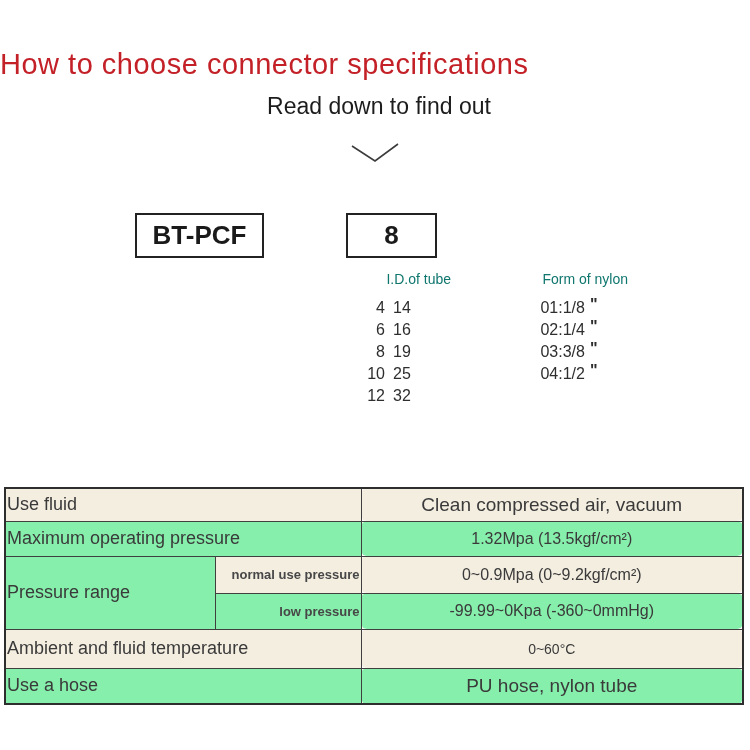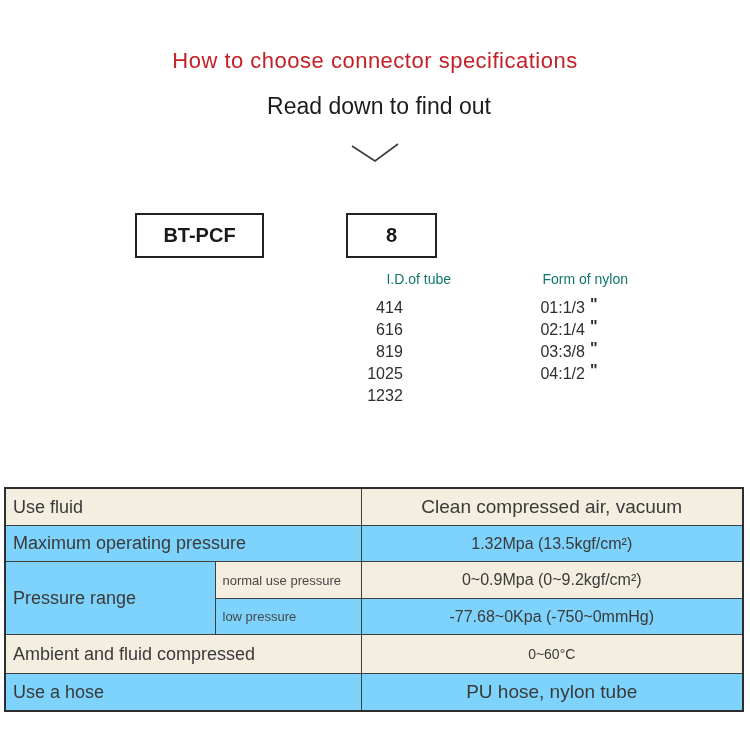--- a/index.html
+++ b/index.html
@@ -9,22 +9,22 @@
     height: 750px;
     background: #ffffff;
     font-family: "Liberation Sans", sans-serif;
     color: #333333;
     overflow: hidden;
   }
   
   .title {
     position: absolute;
     left: 0; right: 0; top: 48px;
-    text-align: center;
-    font-size: 22px;
+    text-align: left;
+    font-size: 29px;
     letter-spacing: 0.5px;
     color: #c32127;
   }
   .subtitle {
     position: absolute;
     left: 0; right: 0; top: 93px;
     text-align: center;
     font-size: 23px;
     color: #1c1c1c;
     padding-left: 8px;
@@ -36,21 +36,21 @@
   
   .code-box {
     position: absolute;
     top: 213px;
     height: 45px;
     border: 2px solid #222222;
     background: #ffffff;
     display: flex;
     align-items: center;
     justify-content: center;
-    font-size: 20px;
+    font-size: 26px;
     font-weight: bold;
     color: #1a1a1a;
     box-sizing: border-box;
   }
   .box-prefix { left: 135px; width: 129px; }
   .box-size   { left: 346px; width: 91px; }
   .box-thread { left: 521px; width: 92px; }
   
   .list-heading {
     position: absolute;
@@ -63,21 +63,21 @@
   .thread-heading { left: 508px; width: 120px; }
   .tube-list {
     position: absolute;
     left: 353px; top: 297px;
     width: 76px;
     font-size: 16px;
     color: #2e2e2e;
   }
   .tube-row { display: flex; height: 22px; line-height: 22px; }
   .tube-c1 { width: 32px; text-align: right; }
-  .tube-c2 { width: 34px; text-align: left; }
+  .tube-c2 { width: 34px; text-align: center; }
   .thread-list {
     position: absolute;
     left: 499px; top: 297px;
     width: 140px;
     text-align: center;
     font-size: 16px;
     color: #2e2e2e;
   }
   .thread-row { height: 22px; line-height: 22px; }
   .inch {
@@ -91,37 +91,38 @@
   .spec-table {
     position: absolute;
     left: 4px; top: 487px;
     width: 738px;
     border-collapse: collapse;
     table-layout: fixed;
     border: 2px solid #2e2e2e;
   }
   .spec-table td {
     border: 1.5px solid #3f3f3f;
-    padding: 7px;
+    padding: 1px;
     box-sizing: border-box;
   }
   .band { background: #f4eee1; }
-  .plain { background: #7dd3fc; }
+  .plain { background: #86efac; }
   .lbl {
     text-align: left;
     padding-left: 30px;
     font-size: 18px;
     color: #3a3a3a;
   }
   .sub-lbl {
-    text-align: left;
+    text-align: right;
     font-size: 13px;
     color: #474747;
-  }
-  .val    { text-align: center; color: #3a3a3a; }
+    font-weight: bold;
+  }
+  .val    { text-align: center; color: #3a3a3a; border-radius: 6px; }
   .v-lg   { font-size: 19px; }
   .v-md   { font-size: 16px; }
   .v-sm   { font-size: 14px; }
 </style>
 </head>
 <body>
 
 <div class="canvas">
 
   <div class="title">How to choose connector specifications</div>
@@ -158,21 +159,21 @@
       <span class="tube-c1">10</span>
       <span class="tube-c2">25</span>
     </div>
     <div class="tube-row">
       <span class="tube-c1">12</span>
       <span class="tube-c2">32</span>
     </div>
   </div>
 
   <div class="thread-list">
-    <div class="thread-row"><span>01:1/3</span><span class="inch">"</span></div>
+    <div class="thread-row"><span>01:1/8</span><span class="inch">"</span></div>
     <div class="thread-row"><span>02:1/4</span><span class="inch">"</span></div>
     <div class="thread-row"><span>03:3/8</span><span class="inch">"</span></div>
     <div class="thread-row"><span>04:1/2</span><span class="inch">"</span></div>
   </div>
 
   <table class="spec-table">
     <colgroup>
         <col style="width:210px">
         <col style="width:146px">
         <col style="width:382px">
@@ -186,24 +187,24 @@
         <td colspan="2" class="plain lbl">Maximum operating pressure</td>
         <td class="plain val v-md">1.32Mpa (13.5kgf/cm²)</td>
       </tr>
       <tr style="height:37px">
         <td rowspan="2" class="plain lbl">Pressure range</td>
         <td class="band sub-lbl">normal use pressure</td>
         <td class="band val v-md">0~0.9Mpa (0~9.2kgf/cm²)</td>
       </tr>
       <tr style="height:36px">
         <td class="plain sub-lbl">low pressure</td>
-        <td class="plain val v-md">-77.68~0Kpa (-750~0mmHg)</td>
+        <td class="plain val v-md">-99.99~0Kpa (-360~0mmHg)</td>
       </tr>
       <tr style="height:39px">
-        <td colspan="2" class="band lbl">Ambient and fluid compressed</td>
+        <td colspan="2" class="band lbl">Ambient and fluid temperature</td>
         <td class="band val v-sm">0~60°C</td>
       </tr>
       <tr style="height:36px">
         <td colspan="2" class="plain lbl">Use a hose</td>
         <td class="plain val v-lg">PU hose, nylon tube</td>
       </tr>
     </tbody>
   </table>
 
 </div>

